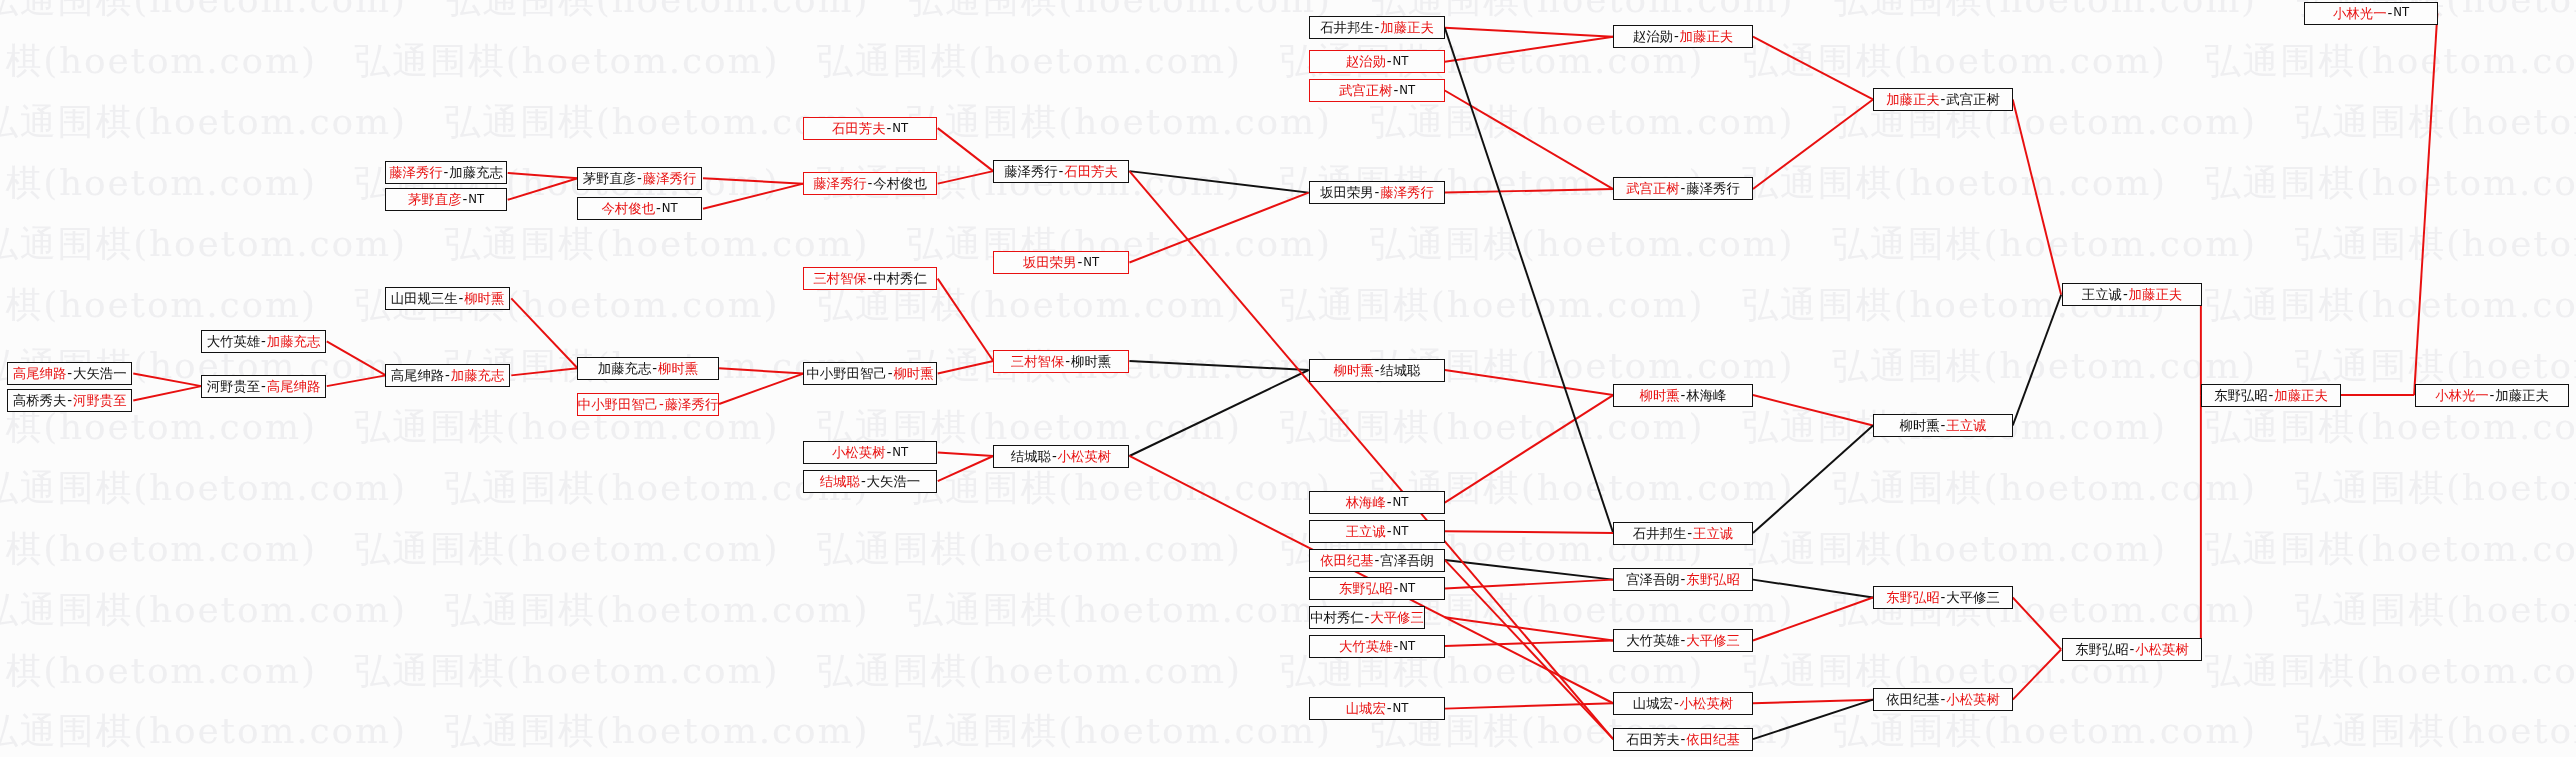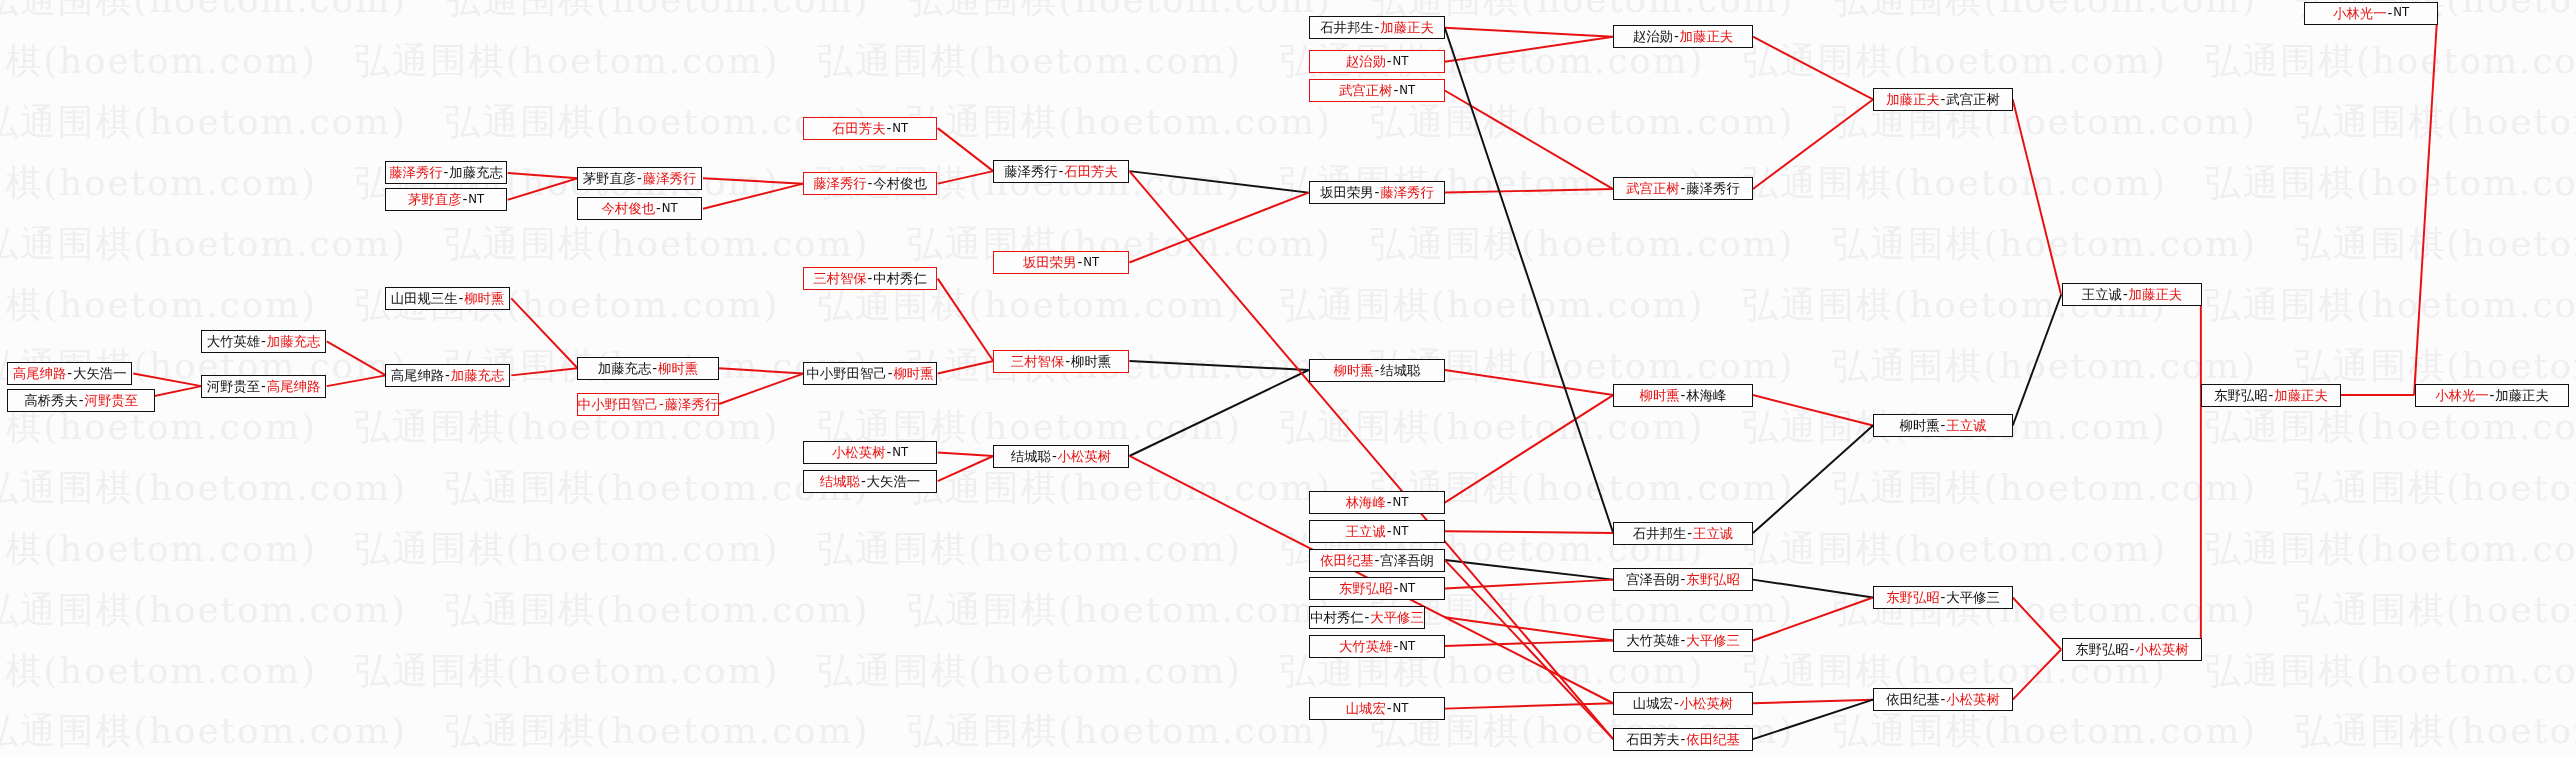--- a/index.html
+++ b/index.html
@@ -129,21 +129,21 @@
       <line x1="2456" y1="725" x2="2456" y2="441" stroke="#e81010" stroke-width="2.2"></line>
       <line x1="2612" y1="441" x2="2694" y2="441" stroke="#e81010" stroke-width="2.2"></line>
       <line x1="2720" y1="15" x2="2694" y2="441" stroke="#e81010" stroke-width="2.2"></line>
     </svg>
   <div id="nodes">
       <div class="node" style="left: 7.2px; top: 362px; width: 125px;">
         <span class="a win">高尾绅路</span>
         <span class="sep">-</span>
         <span class="b">大矢浩一</span>
       </div>
-      <div class="node" style="left: 7.2px; top: 389px; width: 148px;">
+      <div class="node" style="left: 7.2px; top: 389px; width: 125px;">
         <span class="a">高桥秀夫</span>
         <span class="sep">-</span>
         <span class="b win">河野贵至</span>
       </div>
       <div class="node" style="left: 201px; top: 330px; width: 125px;">
         <span class="a">大竹英雄</span>
         <span class="sep">-</span>
         <span class="b win">加藤充志</span>
       </div>
       <div class="node" style="left: 201px; top: 375px; width: 125px;">

